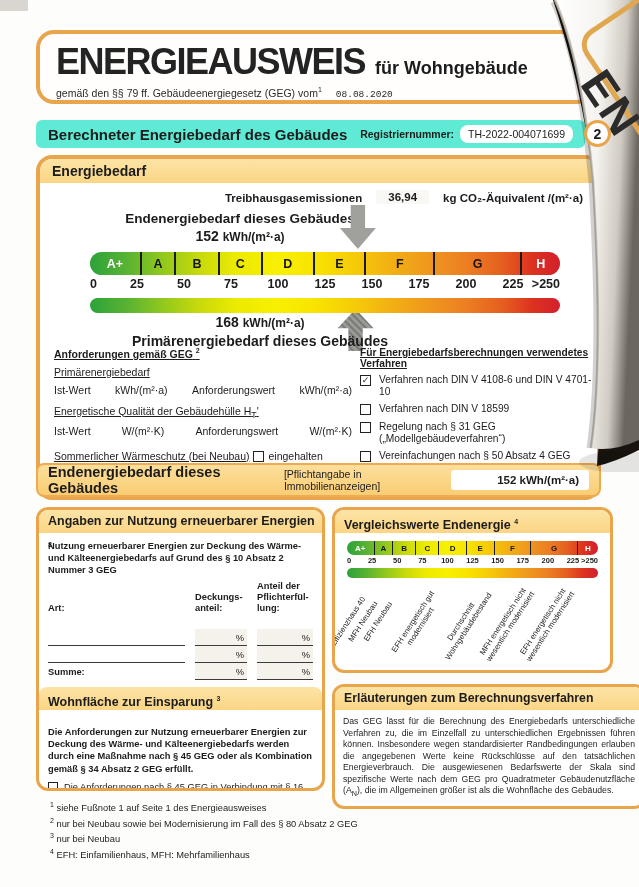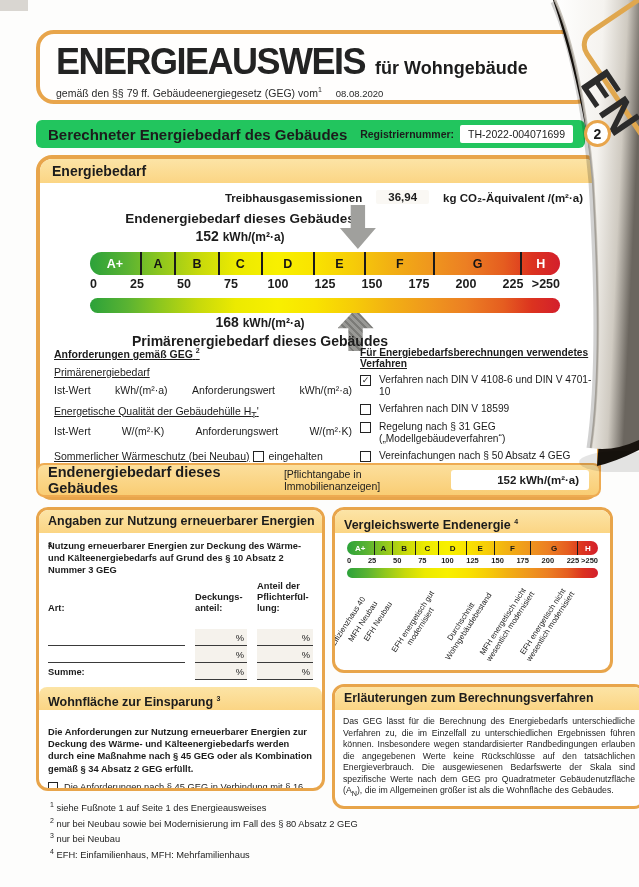--- a/index.html
+++ b/index.html
@@ -9,27 +9,27 @@
   .notch { position:absolute; left:0; top:0; width:28px; height:11px; background:#d9d6d1; }
 
   sup { font-size:7px; vertical-align:super; }
   .ul { text-decoration:underline; }
 
   
   .header-box { position:absolute; left:36px; top:30px; width:558px; height:74px; border:4px solid #e8a54b; border-radius:18px; padding:7px 16px 0; background:#fffefd; z-index:1;}
   .h-title { font-size:36px; font-weight:bold; letter-spacing:-1.5px; color:#232323; }
   .h-sub { font-size:18px; font-weight:bold; margin-left:10px; }
   .law-line { margin-top:3px; font-size:10.5px; color:#2a2a2a; }
-  .law-date { margin-left:14px; font-size:9.5px; }
-
-  
-  .banner1 { position:absolute; left:36px; top:120px; width:549px; height:28px; background:#22c55e; border-radius:6px; display:flex; align-items:center; padding:0 12px; z-index:1; }
+  .law-date { margin-left:14px; font-size:9.5px;font-family:Liberation Mono, monospace; }
+
+  
+  .banner1 { position:absolute; left:36px; top:120px; width:549px; height:28px; background:#5eead4; border-radius:6px; display:flex; align-items:center; padding:0 12px; z-index:1; }
   .b1-title { font-size:15px; font-weight:bold; }
   .b1-reg-label { font-size:10.5px; font-weight:bold; margin-left:auto; }
-  .b1-reg-value { font-size:10.5px; background:#fff; padding:3px 8px; margin-left:6px; border-radius:2px; }
+  .b1-reg-value { font-size:10.5px; background:#fff; padding:3px 8px; margin-left:6px; border-radius:8px; }
   .page-badge { position:absolute; left:584px; top:120px; width:27px; height:27px; border-radius:50%; background:#fff; border:3px solid #e8a54b; font-size:14px; font-weight:bold; display:flex; align-items:center; justify-content:center; z-index:6; }
 
   
   .sec { position:absolute; background:#fff; border:3px solid #e8a54b; border-radius:12px; overflow:hidden; z-index:1; }
   .sec-strip { height:23px; background:linear-gradient(180deg,#fce4a6,#fbd584); font-weight:bold; line-height:23px; padding-left:9px; font-size:12.5px; }
 
   
   .sec-eb { left:36px; top:155px; width:565px; height:345px; border-width:4px; border-radius:16px; }
   .sec-eb .sec-strip { height:24px; line-height:24px; font-size:14px; padding-left:12px; }
   .ghg-row { position:absolute; top:31px; left:0; right:14px; display:flex; justify-content:flex-end; align-items:flex-end; gap:14px; font-size:11.5px; font-weight:bold; }

